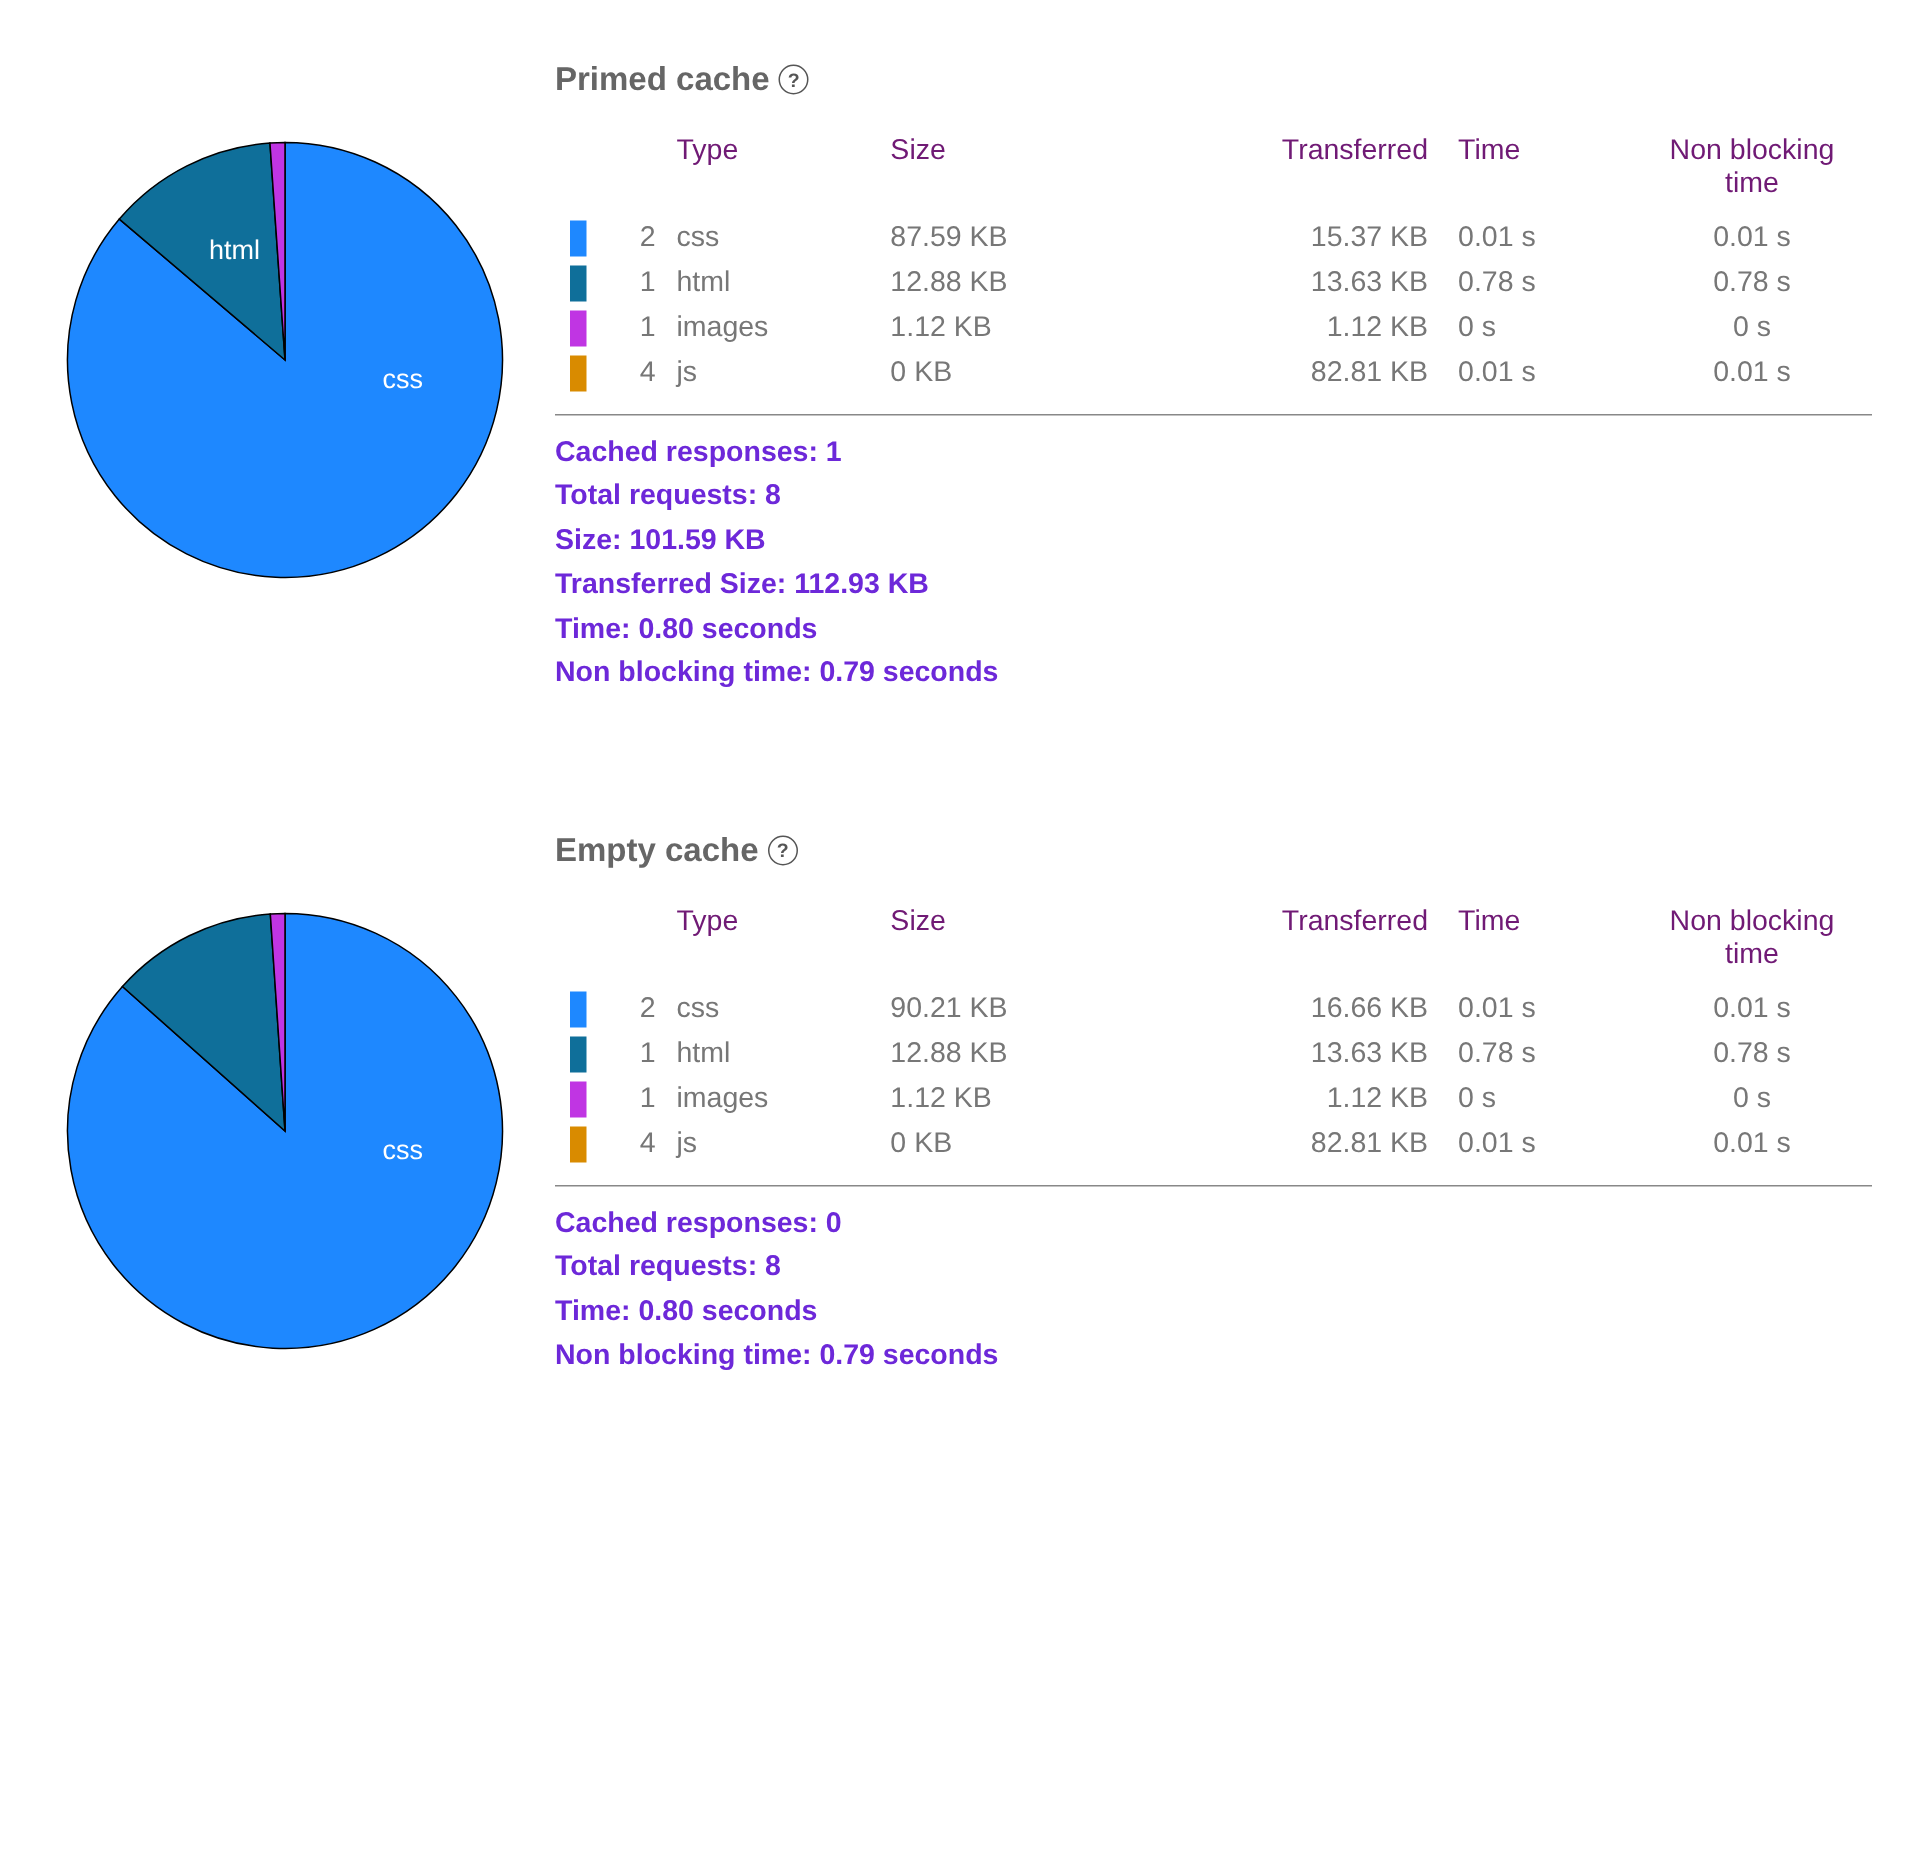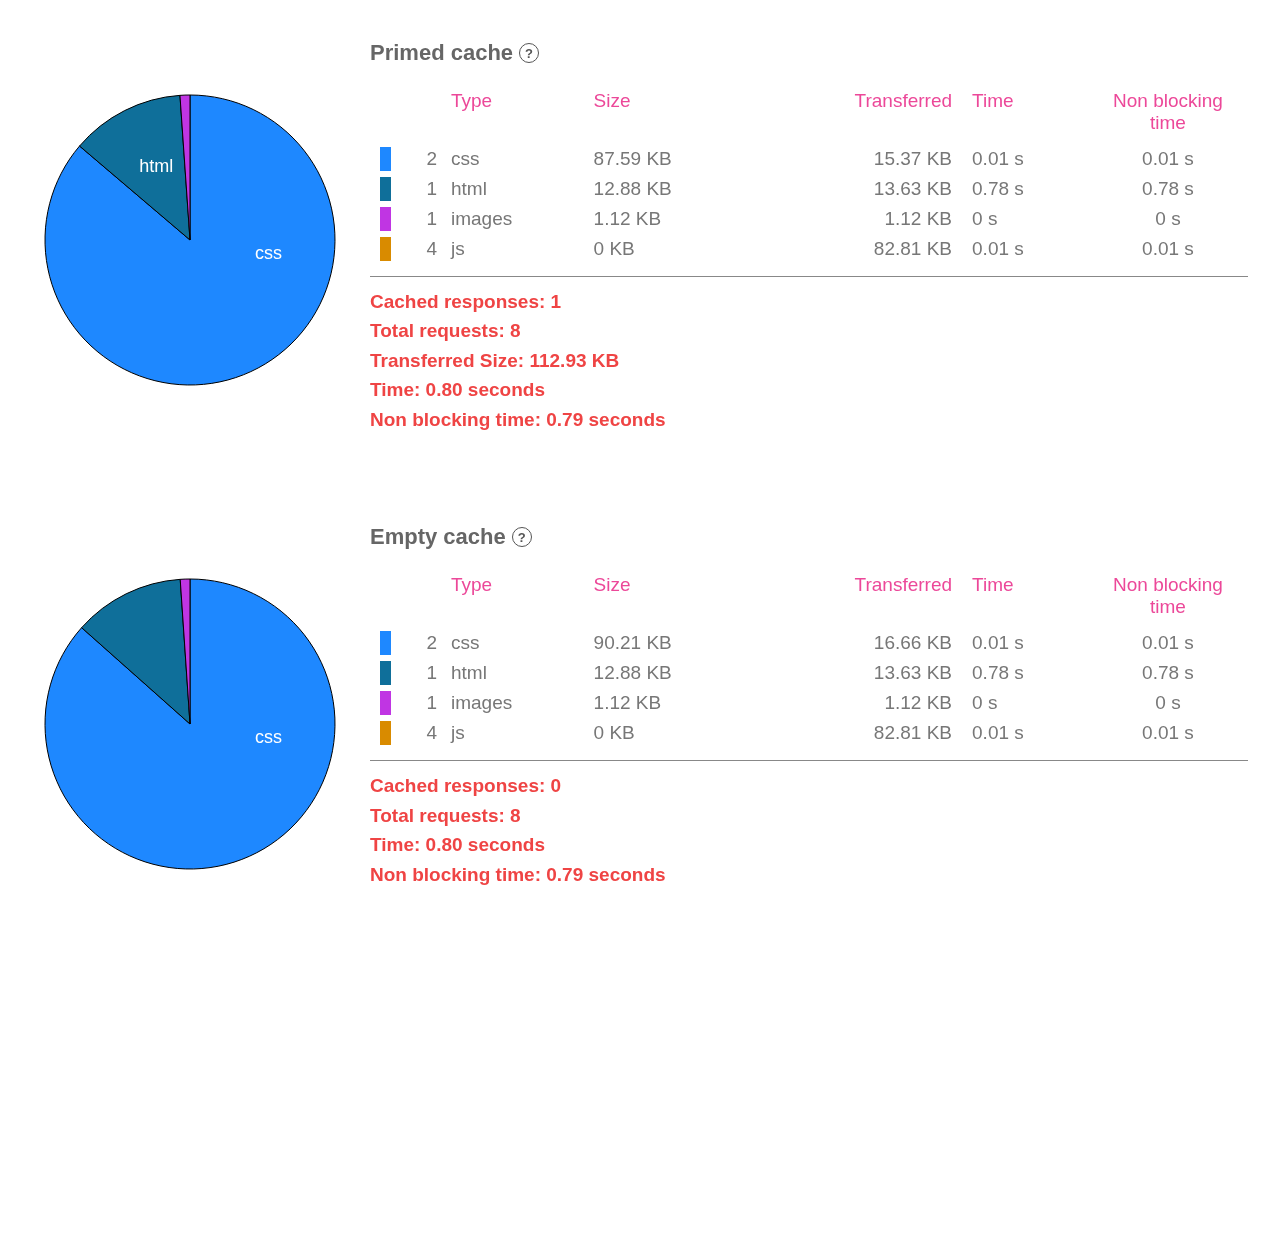--- a/index.html
+++ b/index.html
@@ -46,21 +46,21 @@
     cursor: pointer;
   }
   table {
     width: 100%;
     border-collapse: collapse;
     font-size: 19px;
   }
   th {
     text-align: left;
     font-weight: 400;
-    color: #ec4899;
+    color: #701a75;
     padding: 6px 10px 10px 10px;
     vertical-align: top;
   }
   td {
     padding: 3px 10px;
     color: #777;
     vertical-align: middle;
   }
   td.count { text-align: right; padding-right: 4px; width: 40px;}
   th.ralign, td.ralign { text-align: right; }
@@ -72,21 +72,21 @@
     vertical-align: middle;
   }
   .divider {
     border: none;
     border-top: 1px solid #888;
     margin: 12px 0 10px 0;
   }
   .summary {
     font-size: 19px;
     font-weight: 700;
-    color: #ef4444;
+    color: #6d28d9;
     line-height: 1.55;
   }
   .pie-svg { display: block; }
   .pie-label {
     fill: #fff;
     font-size: 18px;
     text-anchor: middle;
     dominant-baseline: middle;
     font-family: inherit;
   }
@@ -158,20 +158,21 @@
       <td class="ralign">82.81 KB</td>
       <td>0.01 s</td>
       <td class="calign">0.01 s</td>
     </tr>
           </tbody>
         </table>
       <hr class="divider">
       <div class="summary">
     <div>Cached responses: 1</div>
     <div>Total requests: 8</div>
+    <div>Size: 101.59 KB</div>
     <div>Transferred Size: 112.93 KB</div>
     <div>Time: 0.80 seconds</div>
     <div>Non blocking time: 0.79 seconds</div>
   </div>
     </div>
   </div>
     <div class="section">
     <div class="pie-container">
         <svg class="pie-svg" width="300" height="300" viewBox="0 0 300 300">
           <path d="M 150 150 L 150 5 A 145 145 0 1 1 41.62998677960202 53.66236335361569 Z" fill="#1e88ff" stroke="#000" stroke-width="1"></path>

